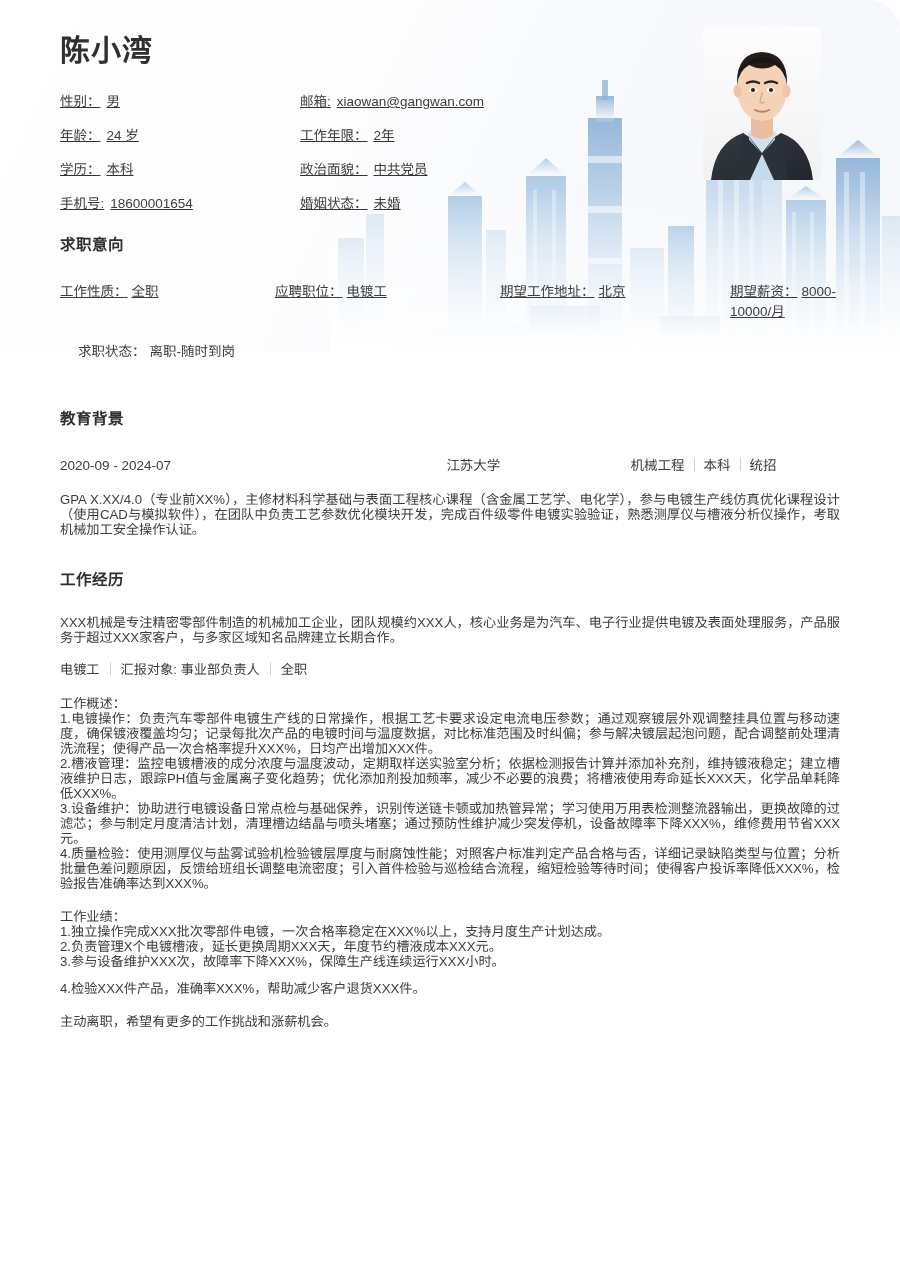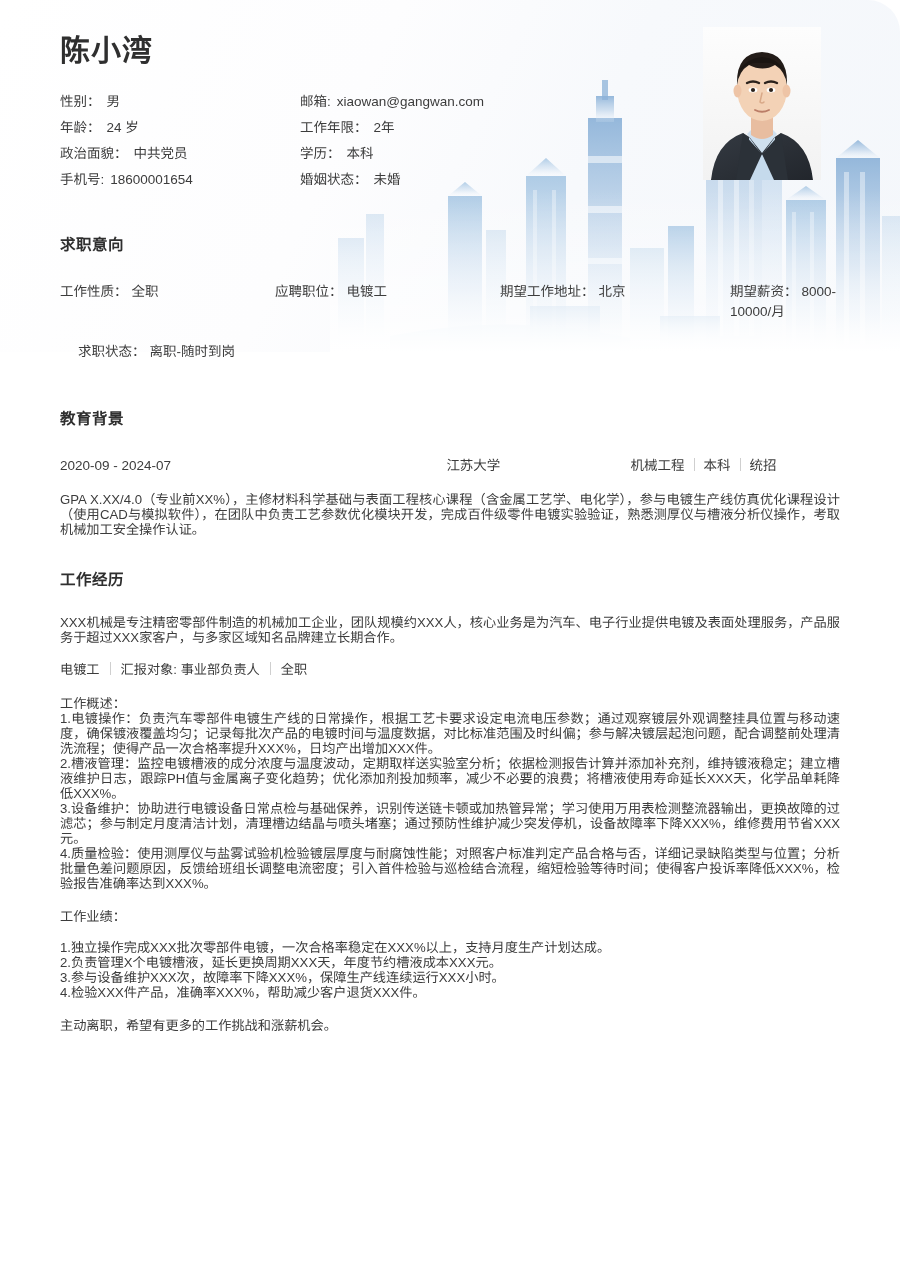--- a/index.html
+++ b/index.html
@@ -22,21 +22,21 @@
   .skyline { position:absolute; left:330px; top:0; width:570px; height:352px; pointer-events:none; }
   .skyline svg { display:block; width:100%; height:100%; }
 
   .header-inner { position:relative; z-index:3; padding:34px 0 0 60px; }
 
   .name {
     font-size:30px; font-weight:bold; color:#2f2f2f;
     letter-spacing:1px; line-height:1.1; margin-bottom:22px;
   }
 
-  .info-grid { display:grid; grid-template-columns:240px auto; row-gap:0; }
+  .info-grid { display:grid; grid-template-columns:240px auto; row-gap:8px;text-decoration:underline; }
   .info-item { font-size:13.5px; color:#3c3c3c; line-height:26px; white-space:nowrap; }
   .info-item .lbl { color:#3c3c3c; }
   .info-item .val { color:#3c3c3c; margin-left:6px; }
 
   .photo {
     position:absolute; right:79px; top:27px;
     width:118px; height:153px; z-index:4;
     background:#ffffff; overflow:hidden;
   }
   .photo svg { display:block; width:100%; height:100%; }
@@ -164,24 +164,24 @@
         </div>
 
         <div class="info-item">
           <span class="lbl">年龄：</span><span class="val">24 岁</span>
         </div>
         <div class="info-item">
           <span class="lbl">工作年限：</span><span class="val">2年</span>
         </div>
 
         <div class="info-item">
+          <span class="lbl">学历：</span><span class="val">本科</span>
+        </div>
+        <div class="info-item">
           <span class="lbl">政治面貌：</span><span class="val">中共党员</span>
-        </div>
-        <div class="info-item">
-          <span class="lbl">学历：</span><span class="val">本科</span>
         </div>
 
         <div class="info-item">
           <span class="lbl">手机号:</span><span class="val">18600001654</span>
         </div>
         <div class="info-item">
           <span class="lbl">婚姻状态：</span><span class="val">未婚</span>
         </div>
       </div>
     </div>
@@ -229,21 +229,21 @@
         <path d="M59 66 L57 75 Q59 77 61 75" stroke="#d9a988" stroke-width="1.5" fill="none" stroke-linecap="round"></path>
 
         <path d="M52 83 Q59 86.5 66 83" stroke="#bb7d67" stroke-width="1.8" fill="none" stroke-linecap="round"></path>
       </svg>
     </div>
   </div>
 
   <div class="section" style="margin-top:-120px;position:relative;z-index:5;">
     <div class="section-title">求职意向</div>
 
-    <div class="row3" style="margin-bottom:20px;">
+    <div class="row3" style="margin-bottom:20px;text-decoration:underline;">
       <div style="width:215px;">
         <span>工作性质：</span><span style="margin-left:4px;">全职</span>
       </div>
       <div style="width:225px;">
         <span>应聘职位：</span><span style="margin-left:4px;">电镀工</span>
       </div>
       <div style="width:230px;">
         <span>期望工作地址：</span><span style="margin-left:4px;">北京</span>
       </div>
       <div style="flex:1;text-align:left;">
@@ -294,23 +294,23 @@
 
     <div class="para tight" style="margin-bottom:0;">工作概述：</div>
     <div class="para" style="margin-bottom:0;">1.电镀操作：负责汽车零部件电镀生产线的日常操作，根据工艺卡要求设定电流电压参数；通过观察镀层外观调整挂具位置与移动速度，确保镀液覆盖均匀；记录每批次产品的电镀时间与温度数据，对比标准范围及时纠偏；参与解决镀层起泡问题，配合调整前处理清洗流程；使得产品一次合格率提升XXX%，日均产出增加XXX件。</div>
     <div class="para" style="margin-bottom:0;">2.槽液管理：监控电镀槽液的成分浓度与温度波动，定期取样送实验室分析；依据检测报告计算并添加补充剂，维持镀液稳定；建立槽液维护日志，跟踪PH值与金属离子变化趋势；优化添加剂投加频率，减少不必要的浪费；将槽液使用寿命延长XXX天，化学品单耗降低XXX%。</div>
     <div class="para" style="margin-bottom:0;">3.设备维护：协助进行电镀设备日常点检与基础保养，识别传送链卡顿或加热管异常；学习使用万用表检测整流器输出，更换故障的过滤芯；参与制定月度清洁计划，清理槽边结晶与喷头堵塞；通过预防性维护减少突发停机，设备故障率下降XXX%，维修费用节省XXX元。</div>
     <div class="para" style="margin-bottom:0;">4.质量检验：使用测厚仪与盐雾试验机检验镀层厚度与耐腐蚀性能；对照客户标准判定产品合格与否，详细记录缺陷类型与位置；分析批量色差问题原因，反馈给班组长调整电流密度；引入首件检验与巡检结合流程，缩短检验等待时间；使得客户投诉率降低XXX%，检验报告准确率达到XXX%。</div>
 
     <div class="block-gap"></div>
 
     <div class="para" style="margin-bottom:0;">工作业绩：</div>
-    <div class="para" style="margin-bottom:0;margin-top:16px;">1.独立操作完成XXX批次零部件电镀，一次合格率稳定在XXX%以上，支持月度生产计划达成。</div>
+    <div class="para" style="margin-bottom:0;">1.独立操作完成XXX批次零部件电镀，一次合格率稳定在XXX%以上，支持月度生产计划达成。</div>
     <div class="para" style="margin-bottom:0;">2.负责管理X个电镀槽液，延长更换周期XXX天，年度节约槽液成本XXX元。</div>
-    <div class="para" style="margin-bottom:0;">3.参与设备维护XXX次，故障率下降XXX%，保障生产线连续运行XXX小时。</div>
+    <div class="para" style="margin-bottom:12px;">3.参与设备维护XXX次，故障率下降XXX%，保障生产线连续运行XXX小时。</div>
     <div class="para" style="margin-bottom:0;">4.检验XXX件产品，准确率XXX%，帮助减少客户退货XXX件。</div>
 
     <div class="block-gap"></div>
 
     <div class="para" style="margin-bottom:0;">主动离职，希望有更多的工作挑战和涨薪机会。</div>
   </div>
 
 </div>
 
 </body></html>

